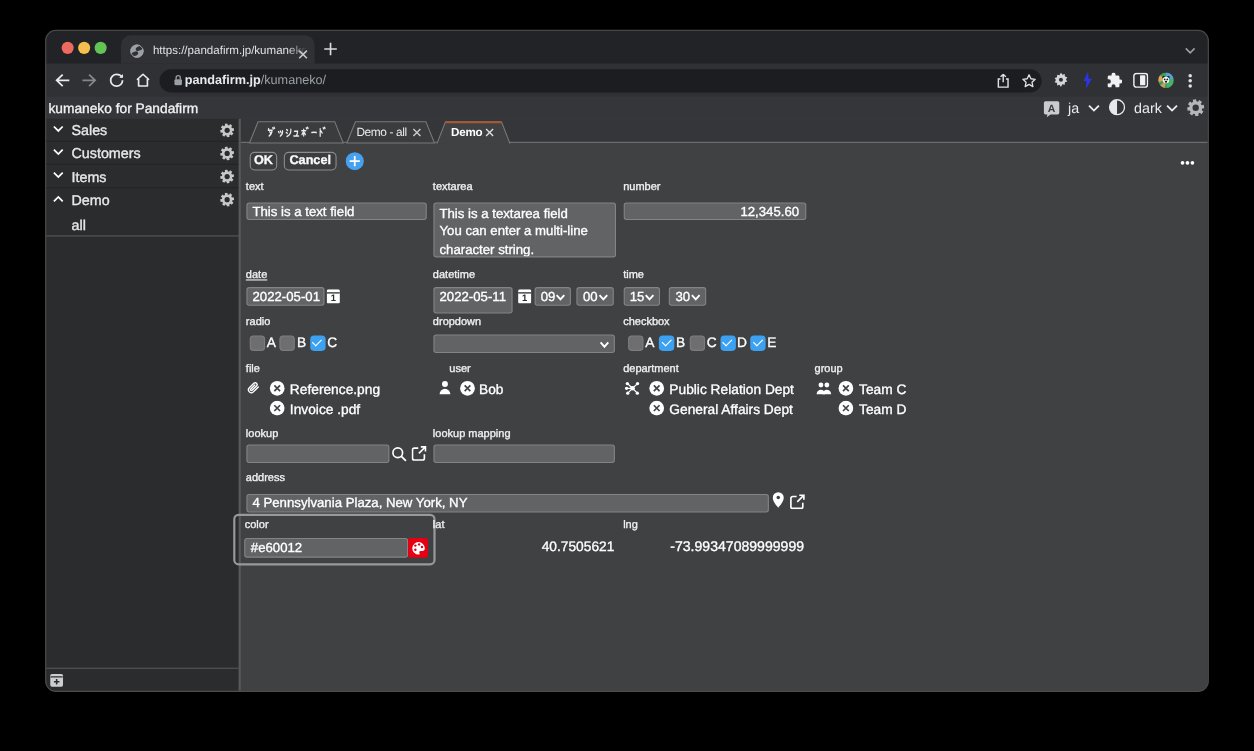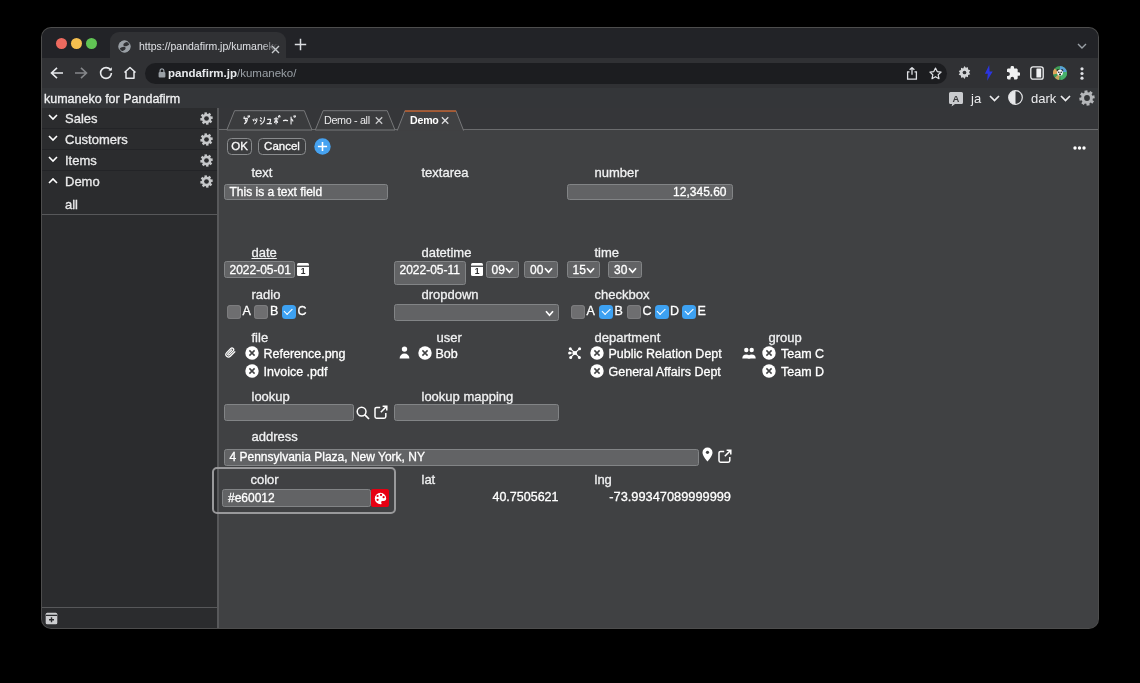--- a/index.html
+++ b/index.html
@@ -23,33 +23,33 @@
   #apphead{position:absolute;left:0;top:60px;width:1056px;height:20px;background:#343639;}
   #apphead .t{position:absolute;left:2px;top:3.5px;font-size:12.5px;color:#f1f2f3;-webkit-text-stroke:0.3px #f1f2f3;}
   .hitem{position:absolute;top:0;height:20px;color:#ececee;font-size:13px;}
   
   #sidebar{position:absolute;left:0;top:80px;width:175px;height:520px;background:#2b2c2e;}
   .srow{position:absolute;left:0;width:175px;height:20px;border-bottom:1px solid #232427;}
   .srow .txt{position:absolute;left:23px;top:3px;font-size:13px;color:#e5e5e5;-webkit-text-stroke:0.3px #f0f1f2;}
   #sbdiv{position:absolute;left:175px;top:80px;width:2px;height:520px;background:#58595b;}
   #content{position:absolute;left:177px;top:80px;width:879px;height:520px;background:#404143;}
   
-  .lbl{position:absolute;font-size:13px;color:#f0f1f2;white-space:nowrap;margin-left:28px;-webkit-text-stroke:0.3px #f0f1f2;}
+  .lbl{position:absolute;font-size:10px;color:#f0f1f2;white-space:nowrap;-webkit-text-stroke:0.3px #f0f1f2;}
   .inp{position:absolute;background:#626365;border:1px solid #828486;border-radius:2.5px;
        color:#fff;font-size:12px;line-height:15px;padding:0 5px;white-space:nowrap;overflow:hidden;
        box-sizing:border-box;-webkit-text-stroke:0.3px #fff;}
   .num{text-align:right;}
   .cb{position:absolute;width:14px;height:14px;border-radius:3.5px;background:#6e6e70;
       box-shadow:inset 0 0 0 1px #7c7c7e;}
   .cb.on{background:#3da1f2;box-shadow:none;}
   .opt{position:absolute;font-size:12.5px;color:#fff;-webkit-text-stroke:0.3px #fff;}
   .itmtxt{position:absolute;font-size:12.5px;color:#fff;white-space:nowrap;-webkit-text-stroke:0.3px #fff;}
   .val{position:absolute;font-size:12.5px;color:#fff;text-align:right;-webkit-text-stroke:0.3px #fff;}
   .btn{position:absolute;border:1px solid #8a8c8e;border-radius:4.5px;color:#fafafa;font-size:11.5px;
-       text-align:center;box-sizing:border-box;background:#3c3d3f;-webkit-text-stroke:0.3px #fafafa;}
+       text-align:center;box-sizing:border-box;background:#3c3d3f;font-weight:bold;-webkit-text-stroke:0.3px #fafafa;}
   .sel{position:absolute;}
   .sel svg.ch{position:absolute;right:4px;top:5px;}
   .cb.on::after{content:"";position:absolute;left:2.9px;top:3.4px;width:7px;height:3.6px;
        border-left:1.9px solid #fff;border-bottom:1.9px solid #fff;transform:rotate(-45deg);}
 </style>
 </head>
 <body>
 <div id="win">
   <div id="strip">
     <div class="tl" style="left:13.5px;background:#ed6a5f;"></div>
@@ -254,20 +254,21 @@
   <svg class="abs" style="left:1030.5px;top:116.5px;" width="13" height="6" viewBox="0 0 13 6">
     <circle cx="2" cy="3" r="1.7" fill="#fff"></circle>
       <circle cx="6.5" cy="3" r="1.7" fill="#fff"></circle>
       <circle cx="11" cy="3" r="1.7" fill="#fff"></circle>
   </svg>
 
   <div class="lbl" style="left:181.5px;top:136.5px;">text</div>
   <div class="lbl" style="left:351.5px;top:136.5px;">textarea</div>
   <div class="lbl" style="left:524.5px;top:136.5px;">number</div>
   <div class="inp" style="left:181.5px;top:156px;width:164px;height:16px;line-height:15px;">This is a text field</div>
+  <div class="inp" style="left:351.5px;top:156px;width:166.5px;height:50px;line-height:16.8px;padding-top:0.5px;white-space:normal;">This is a textarea field<br>You can enter a multi-line<br>character string.</div>
   <div class="inp num" style="left:524.5px;top:156px;width:166px;height:16px;line-height:15px;">12,345.60</div>
 
   <div class="lbl" style="left:181.5px;top:216.5px;text-decoration:underline;">date</div>
   <div class="lbl" style="left:351.5px;top:216.5px;">datetime</div>
   <div class="lbl" style="left:524.5px;top:216.5px;">time</div>
   <div class="inp" style="left:181.5px;top:232.5px;width:71px;height:17px;line-height:16px;">2022-05-01</div>
   <svg class="abs" style="left:254.5px;top:234.5px;" width="12" height="13" viewBox="0 0 12 13">
     <rect x="0" y="0" width="12" height="13" rx="1.5" fill="#fff"></rect>
     <rect x="0" y="2.6" width="12" height="1.3" fill="#414244"></rect>
     <text x="6" y="11" font-size="8.5" font-weight="bold" fill="#2c2d2f" text-anchor="middle" font-family="Liberation Sans,sans-serif">1</text>

